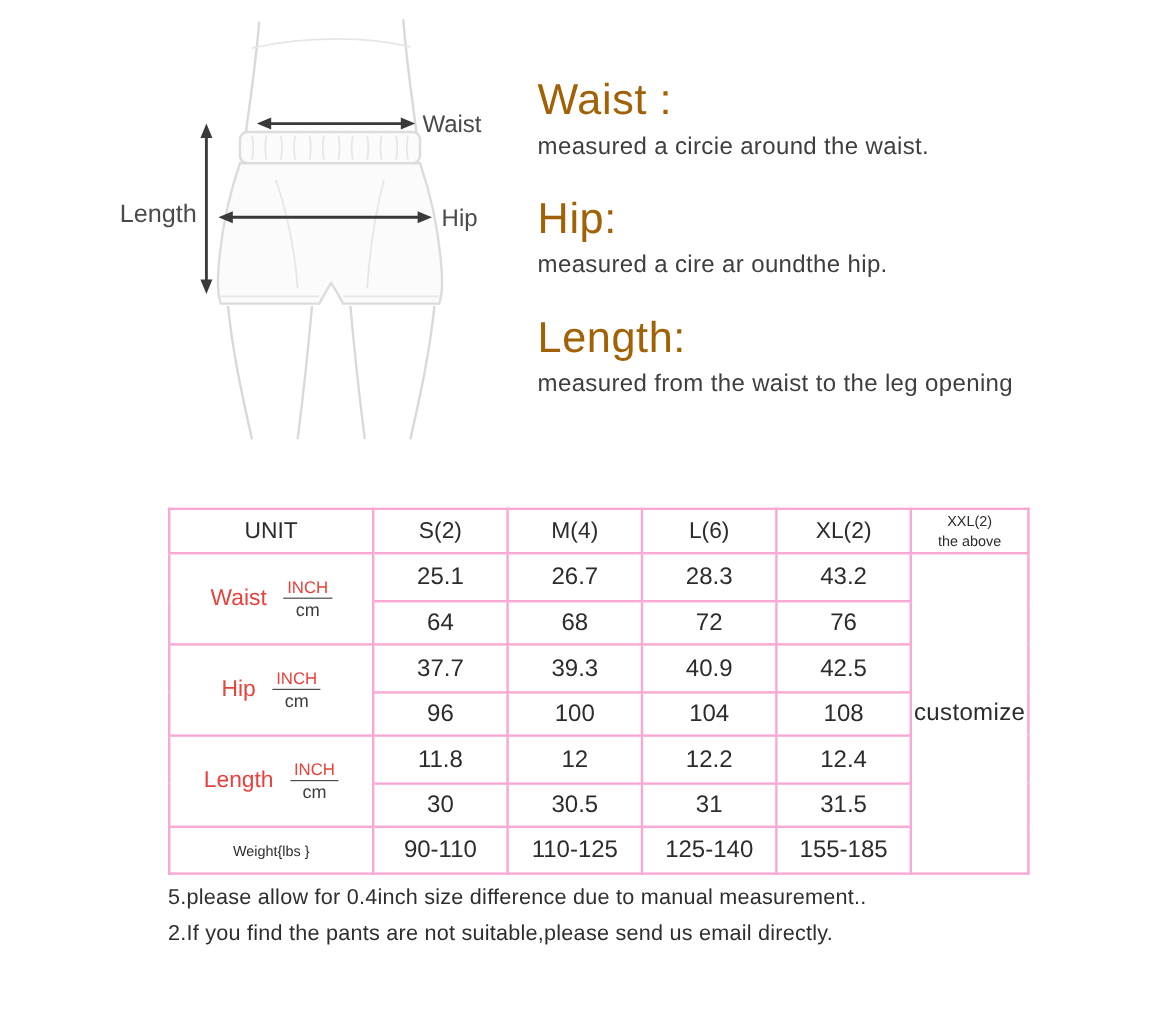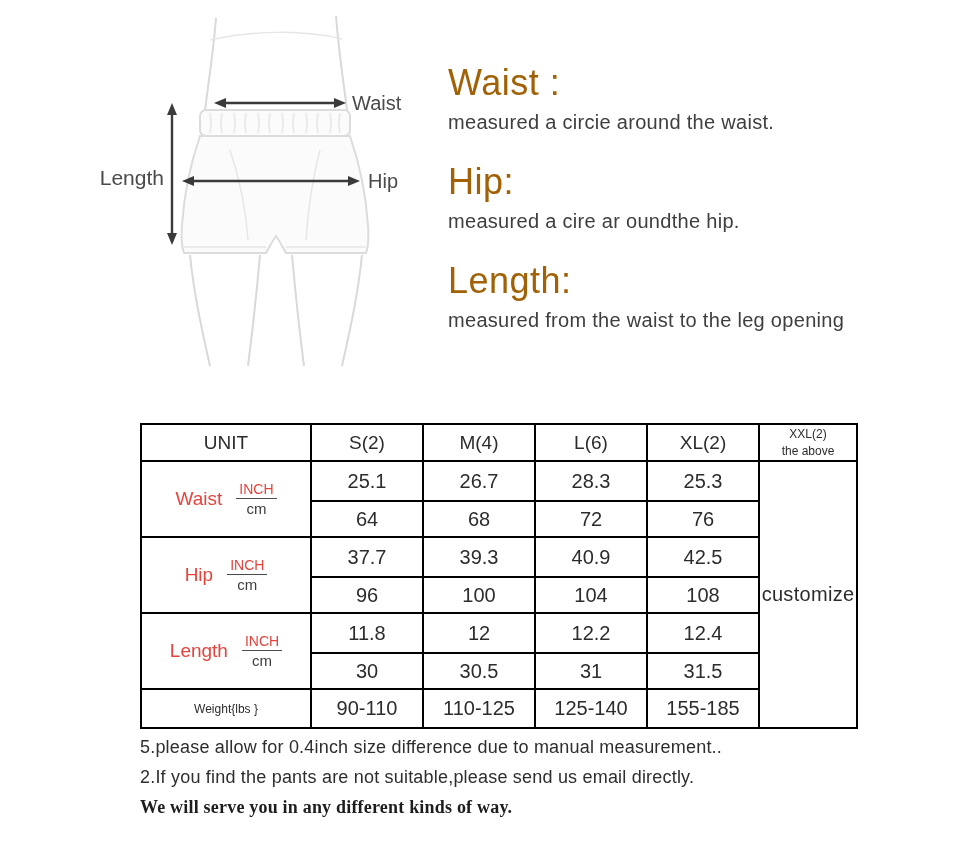--- a/index.html
+++ b/index.html
@@ -39,21 +39,21 @@
   }
 
   
   .table-wrap { position: absolute; left: 140px; top: 423px; }
   table.size-table {
     border-collapse: collapse;
     table-layout: fixed;
     width: 716px;
   }
   table.size-table td, table.size-table th {
-    border: 2px solid #000000;
+    border: 2px solid #f9a8d4;
     text-align: center;
     vertical-align: middle;
     font-weight: normal;
     color: #2c2c2c;
     padding: 0;
   }
   .r-head { height: 37px; }
   .r-inch { height: 40px; }
   .r-cm { height: 36px; }
   .r-weight { height: 39px; }
@@ -171,21 +171,21 @@
             <span class="measure-label">Waist</span>
             <span class="frac">
               <span class="frac-top">INCH</span>
               <span class="frac-bottom">cm</span>
             </span>
           </div>
         </td>
         <td class="v-red sep-b">25.1</td>
         <td class="v-red sep-b">26.7</td>
         <td class="v-red sep-b">28.3</td>
-        <td class="v-red sep-b">25.3</td>
+        <td class="v-red sep-b">43.2</td>
         <td rowspan="7" class="customize-cell">customize</td>
       </tr>
       <tr class="r-cm">
         <td class="v-black sep-t">64</td>
         <td class="v-black sep-t">68</td>
         <td class="v-black sep-t">72</td>
         <td class="v-black sep-t">76</td>
       </tr>
 
       <tr class="r-inch">
@@ -239,16 +239,15 @@
         <td class="v-black">125-140</td>
         <td class="v-black">155-185</td>
       </tr>
     </tbody>
       </table>
   </div>
 
   <div class="notes">
     <div class="note-line">5.please allow for 0.4inch size difference due to manual measurement..</div>
     <div class="note-line">2.If you find the pants are not suitable,please send us email directly.</div>
-    <div class="note-line note-bold">We will serve you in any different kinds of way.</div>
   </div>
 
 </div>
 
 </body></html>

